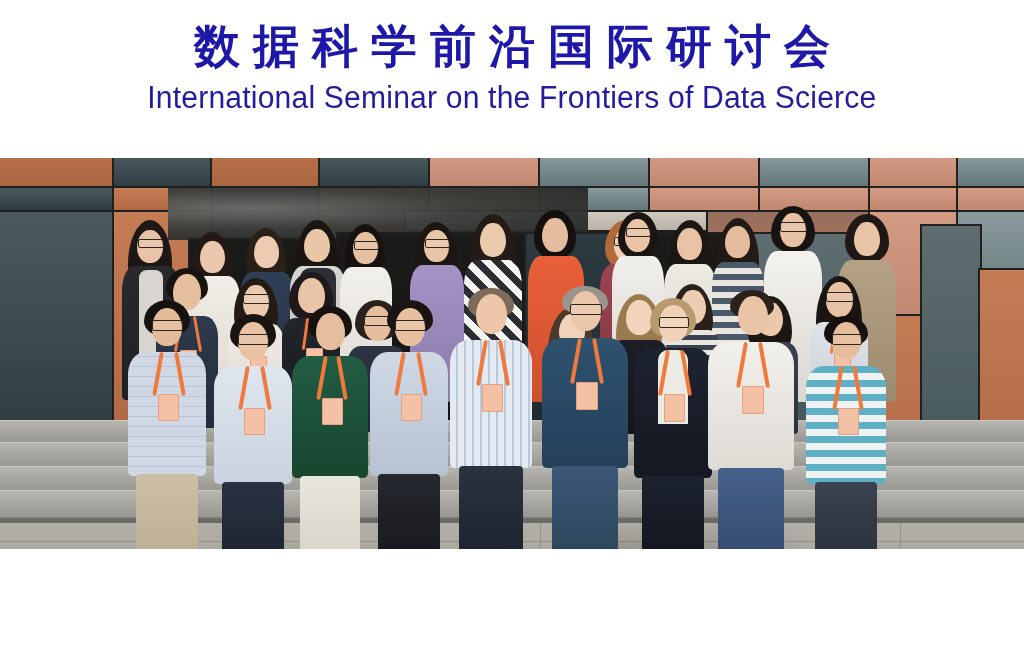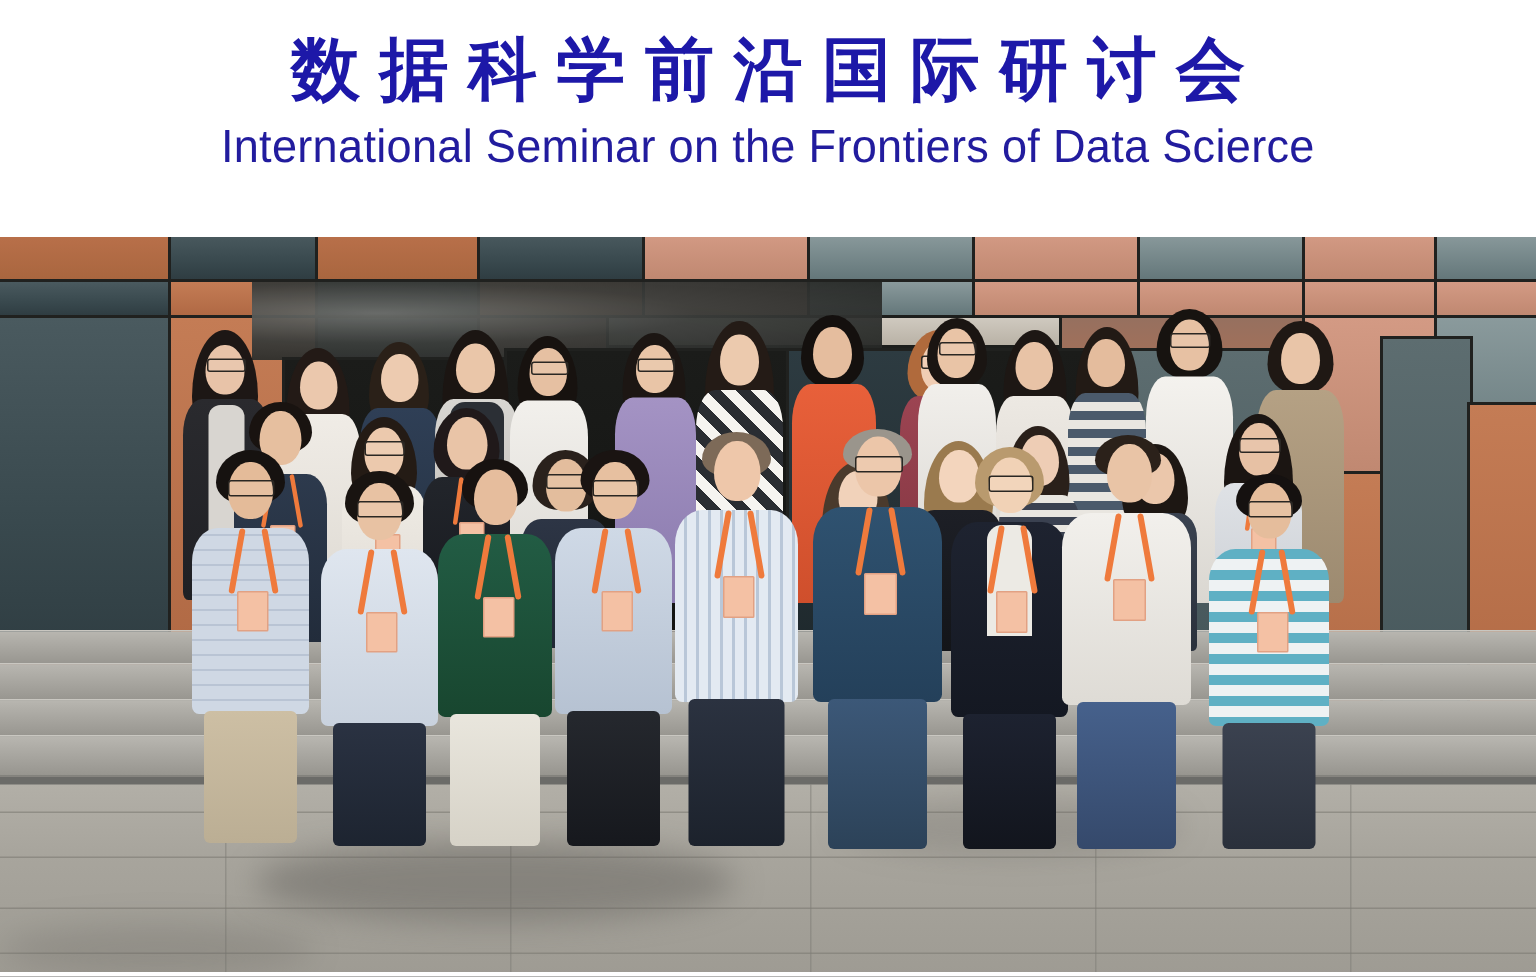--- a/index.html
+++ b/index.html
@@ -7,21 +7,21 @@
     padding: 0;
     background: #ffffff;
   }
   body {
     font-family: "Liberation Sans", sans-serif;
   }
 
   #poster {
     position: relative;
     width: 1024px;
-    height: 648px;
+    height: 549px;
     overflow: hidden;
     background: #ffffff;
   }
 
   
   .banner {
     position: absolute;
     left: 0; top: 0;
     width: 1024px;
     height: 158px;

